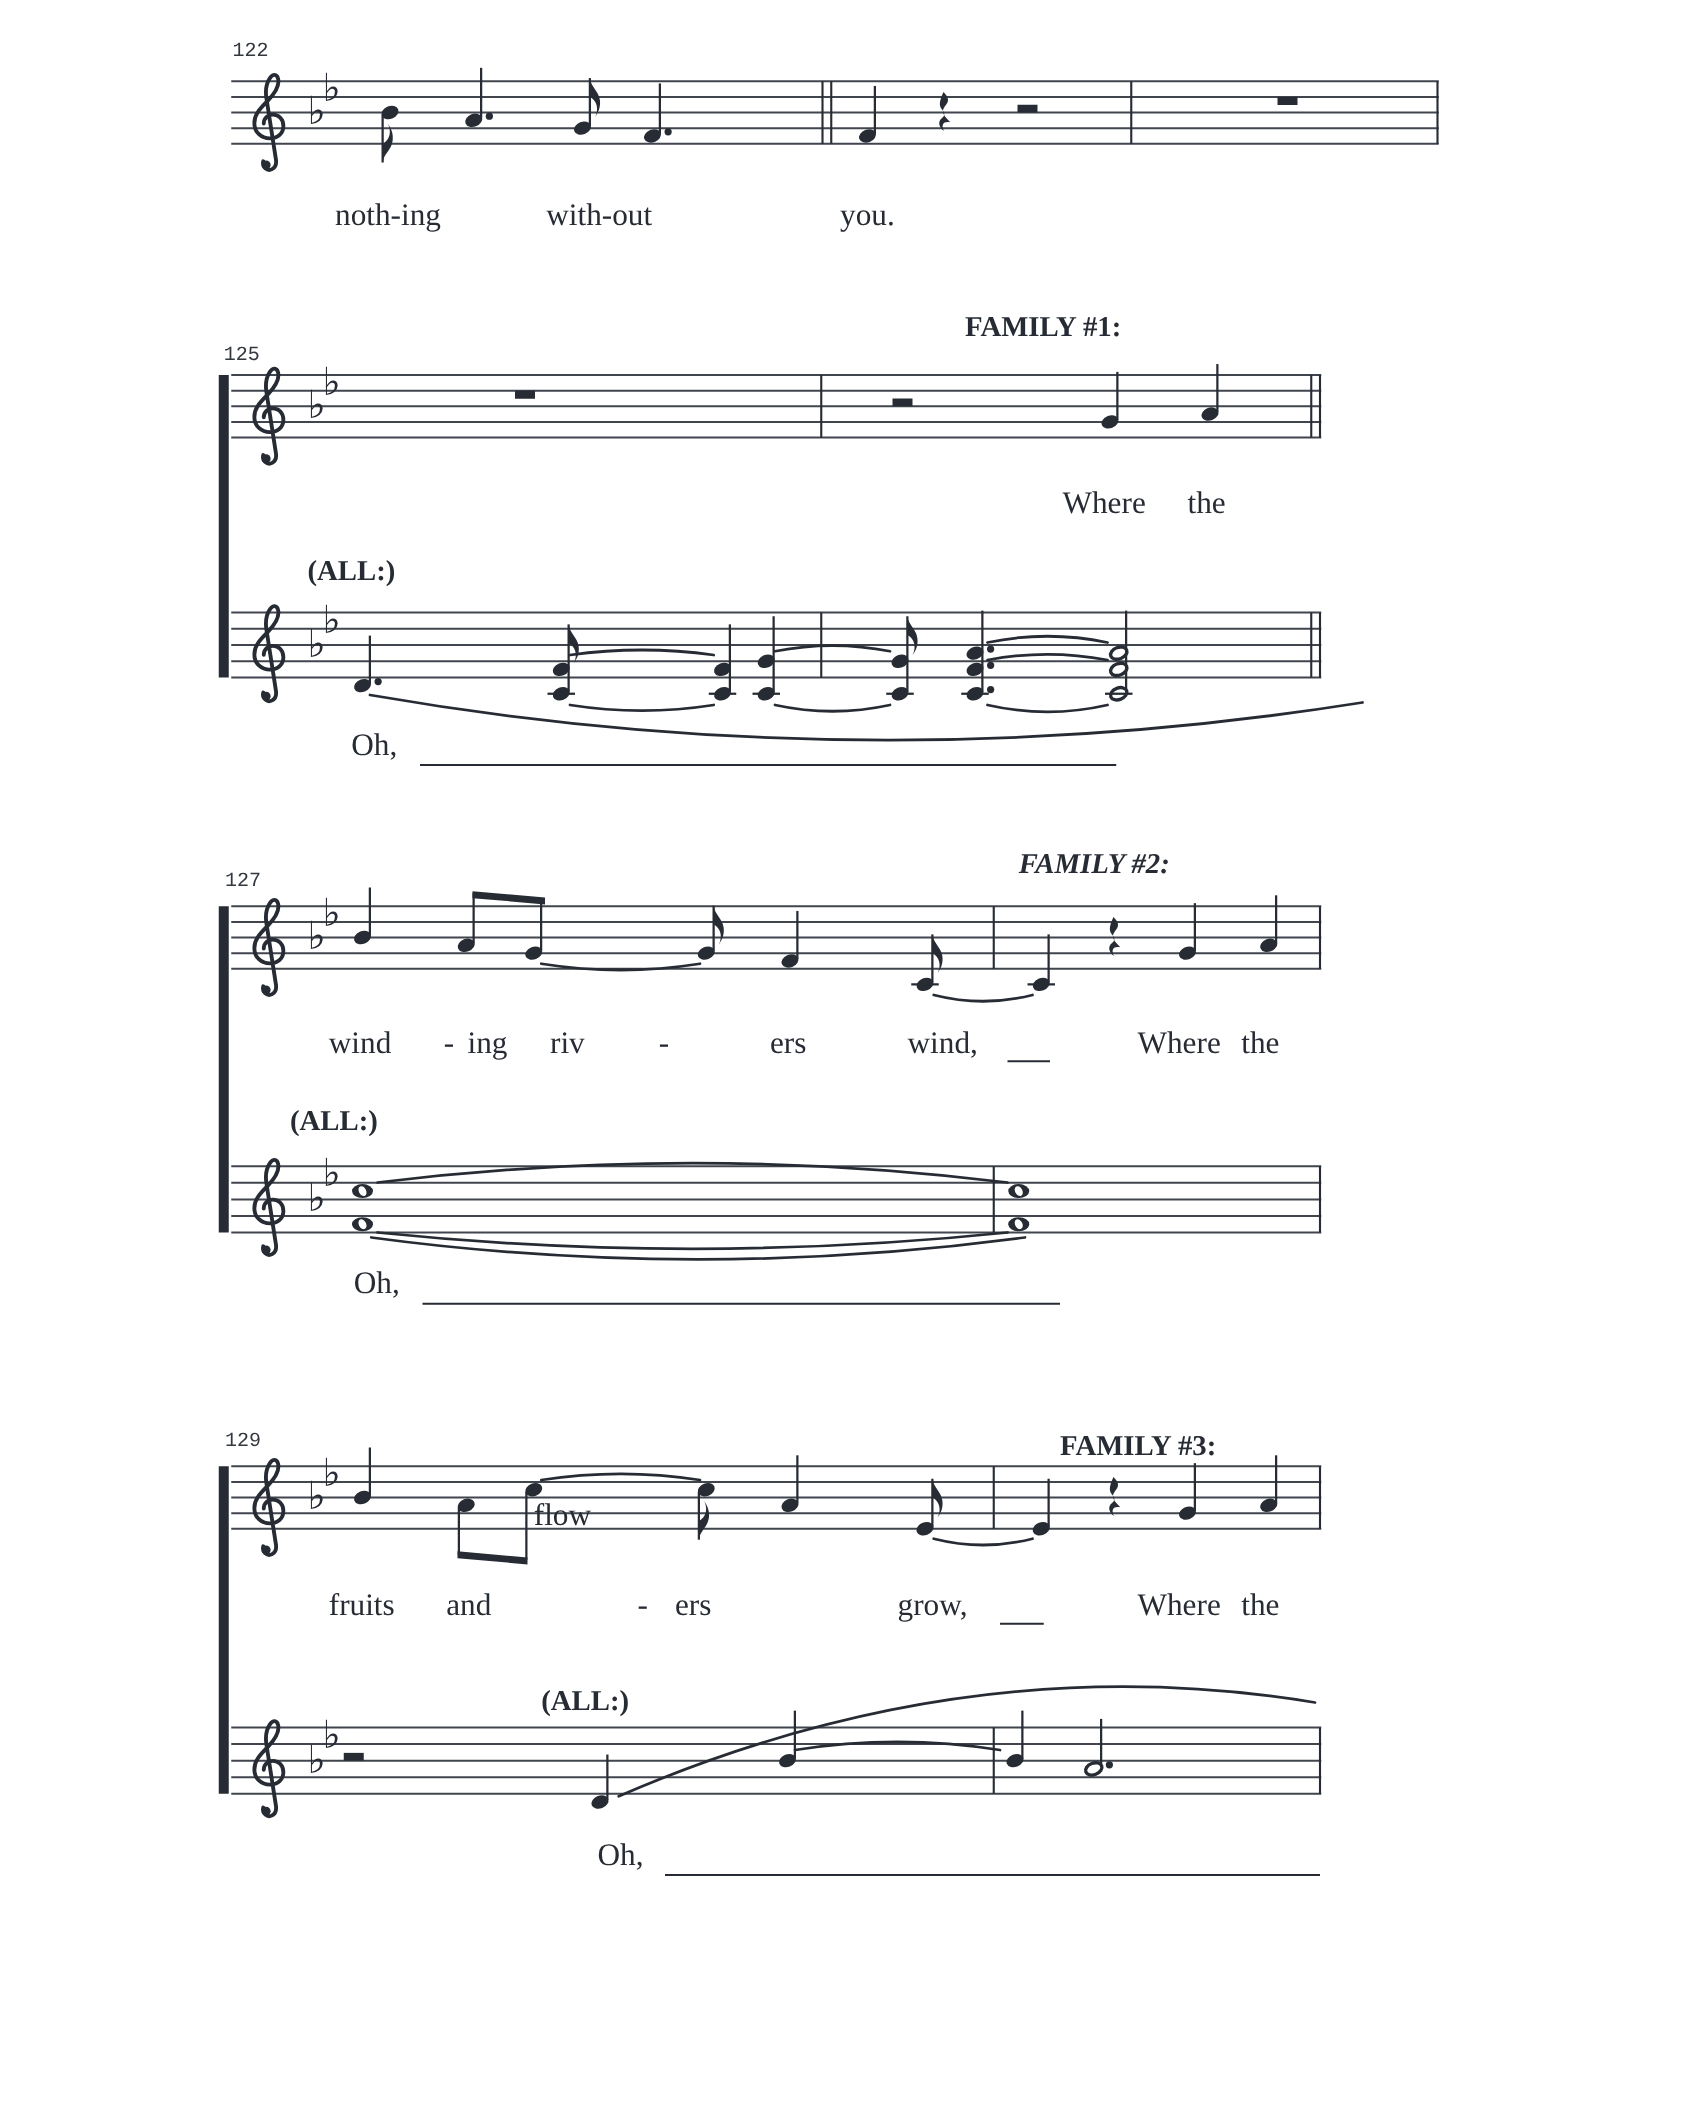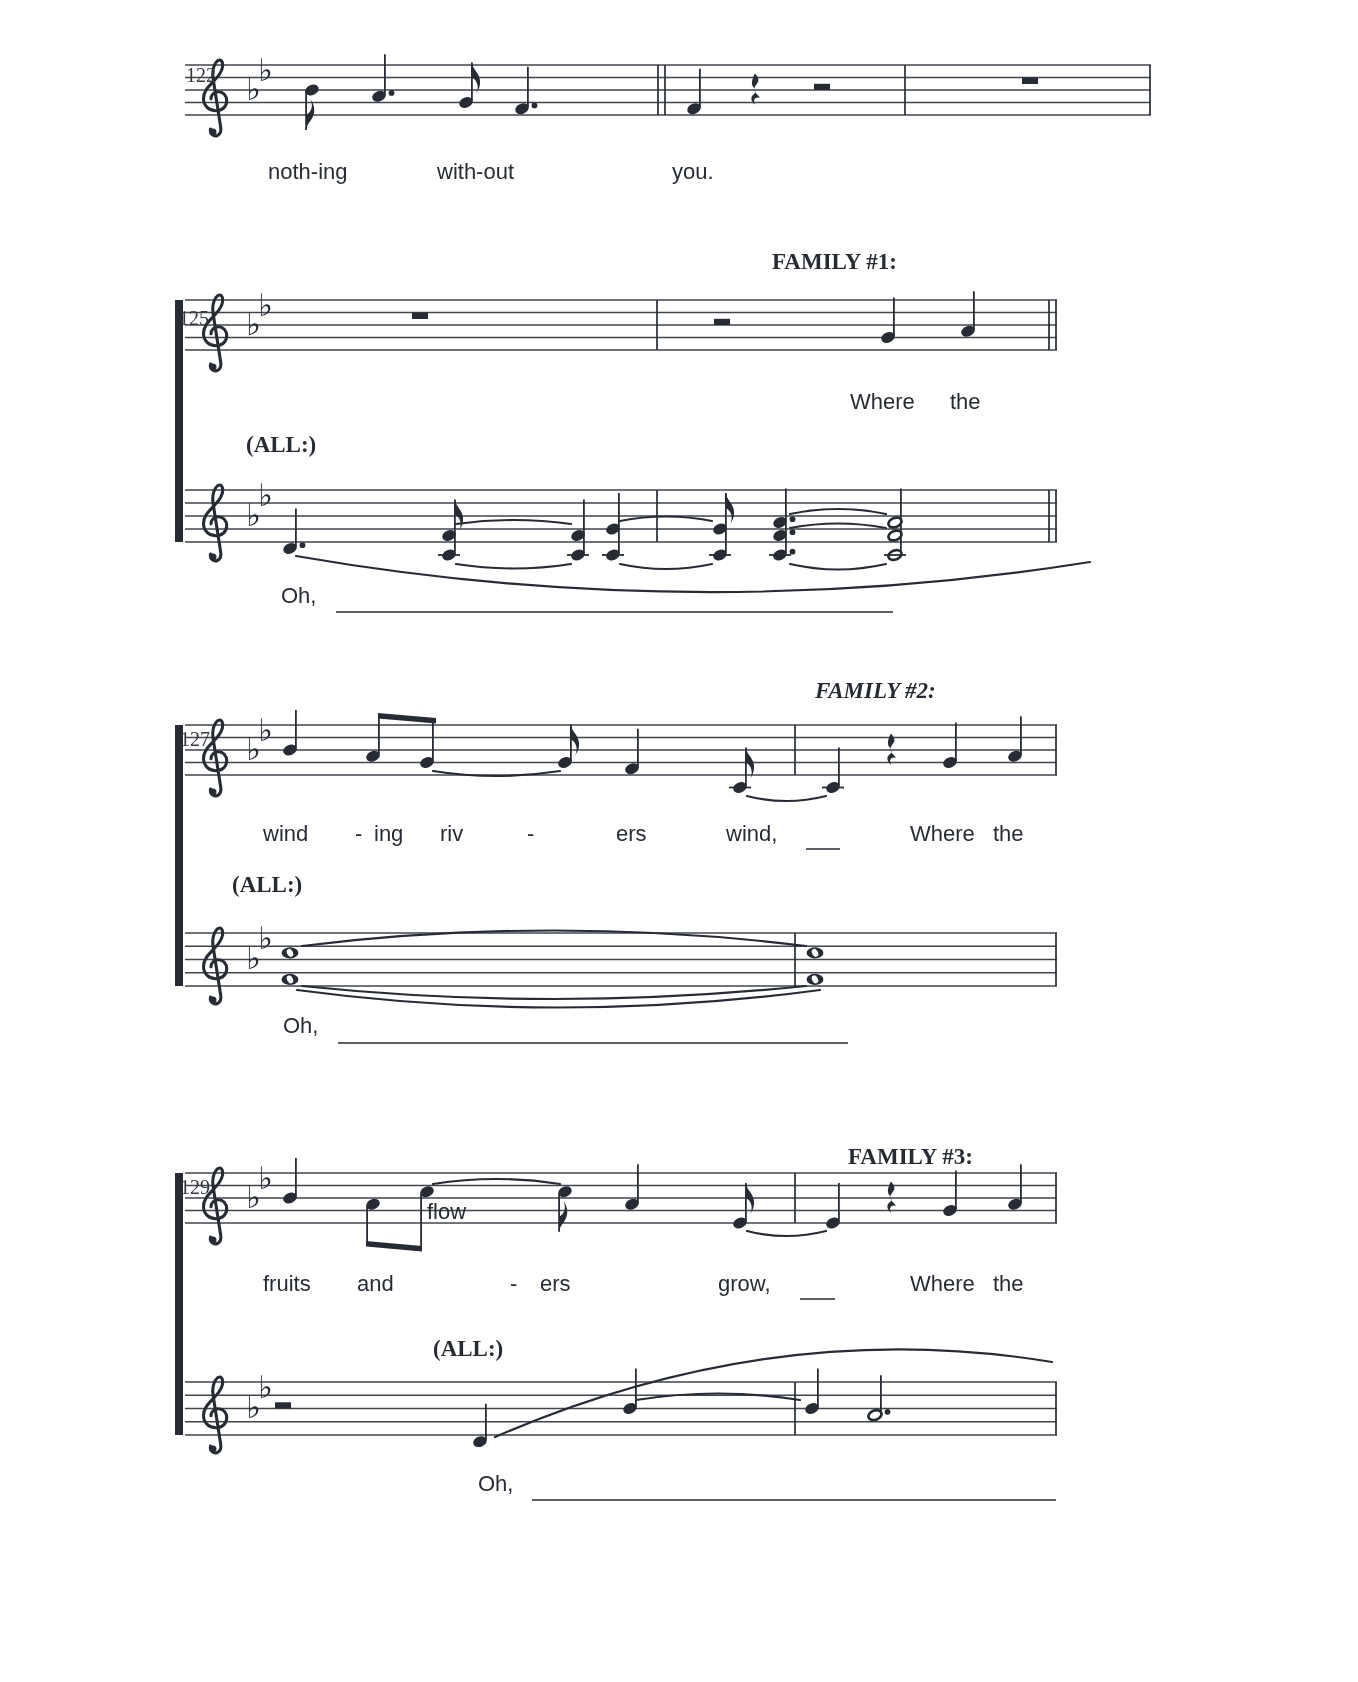--- a/index.html
+++ b/index.html
@@ -1,23 +1,23 @@
 <!DOCTYPE html>
 <html><head>
 <meta charset="utf-8">
 <style>
   html,body{margin:0;padding:0;background:#fff;}
   .page{position:relative;width:1358px;height:1682px;background:#ffffff;overflow:hidden;
         font-family:"Liberation Serif", serif;}
   .page svg{position:absolute;left:0;top:0;}
   .txt{position:absolute;white-space:nowrap;line-height:1.05;color:#272c34;}
-  .lyric{font-size:22px;font-family:Liberation Sans, sans-serif;}
+  .lyric{font-size:25px;font-family:Liberation Serif, serif;}
   .seclabel{font-size:23px;font-weight:bold;font-family:"Liberation Serif", serif;}
-  .alllabel{font-size:23px;font-weight:bold;font-family:"Liberation Serif", serif;}
-  .mnum{font-size:20px;font-family:Liberation Serif, serif;color:#33383f;margin-top:32px;}
+  .alllabel{font-size:23px;font-weight:bold;font-family:"Liberation Serif", serif;margin-top:12px;}
+  .mnum{font-size:16px;font-family:Liberation Mono, monospace;color:#33383f;}
 </style>
 </head>
 <body>
 
 <div class="page">
   <svg id="notation" width="1358" height="1682" viewBox="0 0 1358 1682">
     <defs>
       <g id="gclef">
         <path d="M 14.6 84.0 C 13.4 88.6 17.8 92.4 21.7 90.3 C 24.5 88.8 25.3 85.9 24.7 82.3
                  L 17.1 33.4 C 16.3 27.9 16.9 21.9 19.9 17.5 C 22.3 14.1 25.5 13.9 26.5 18.1

